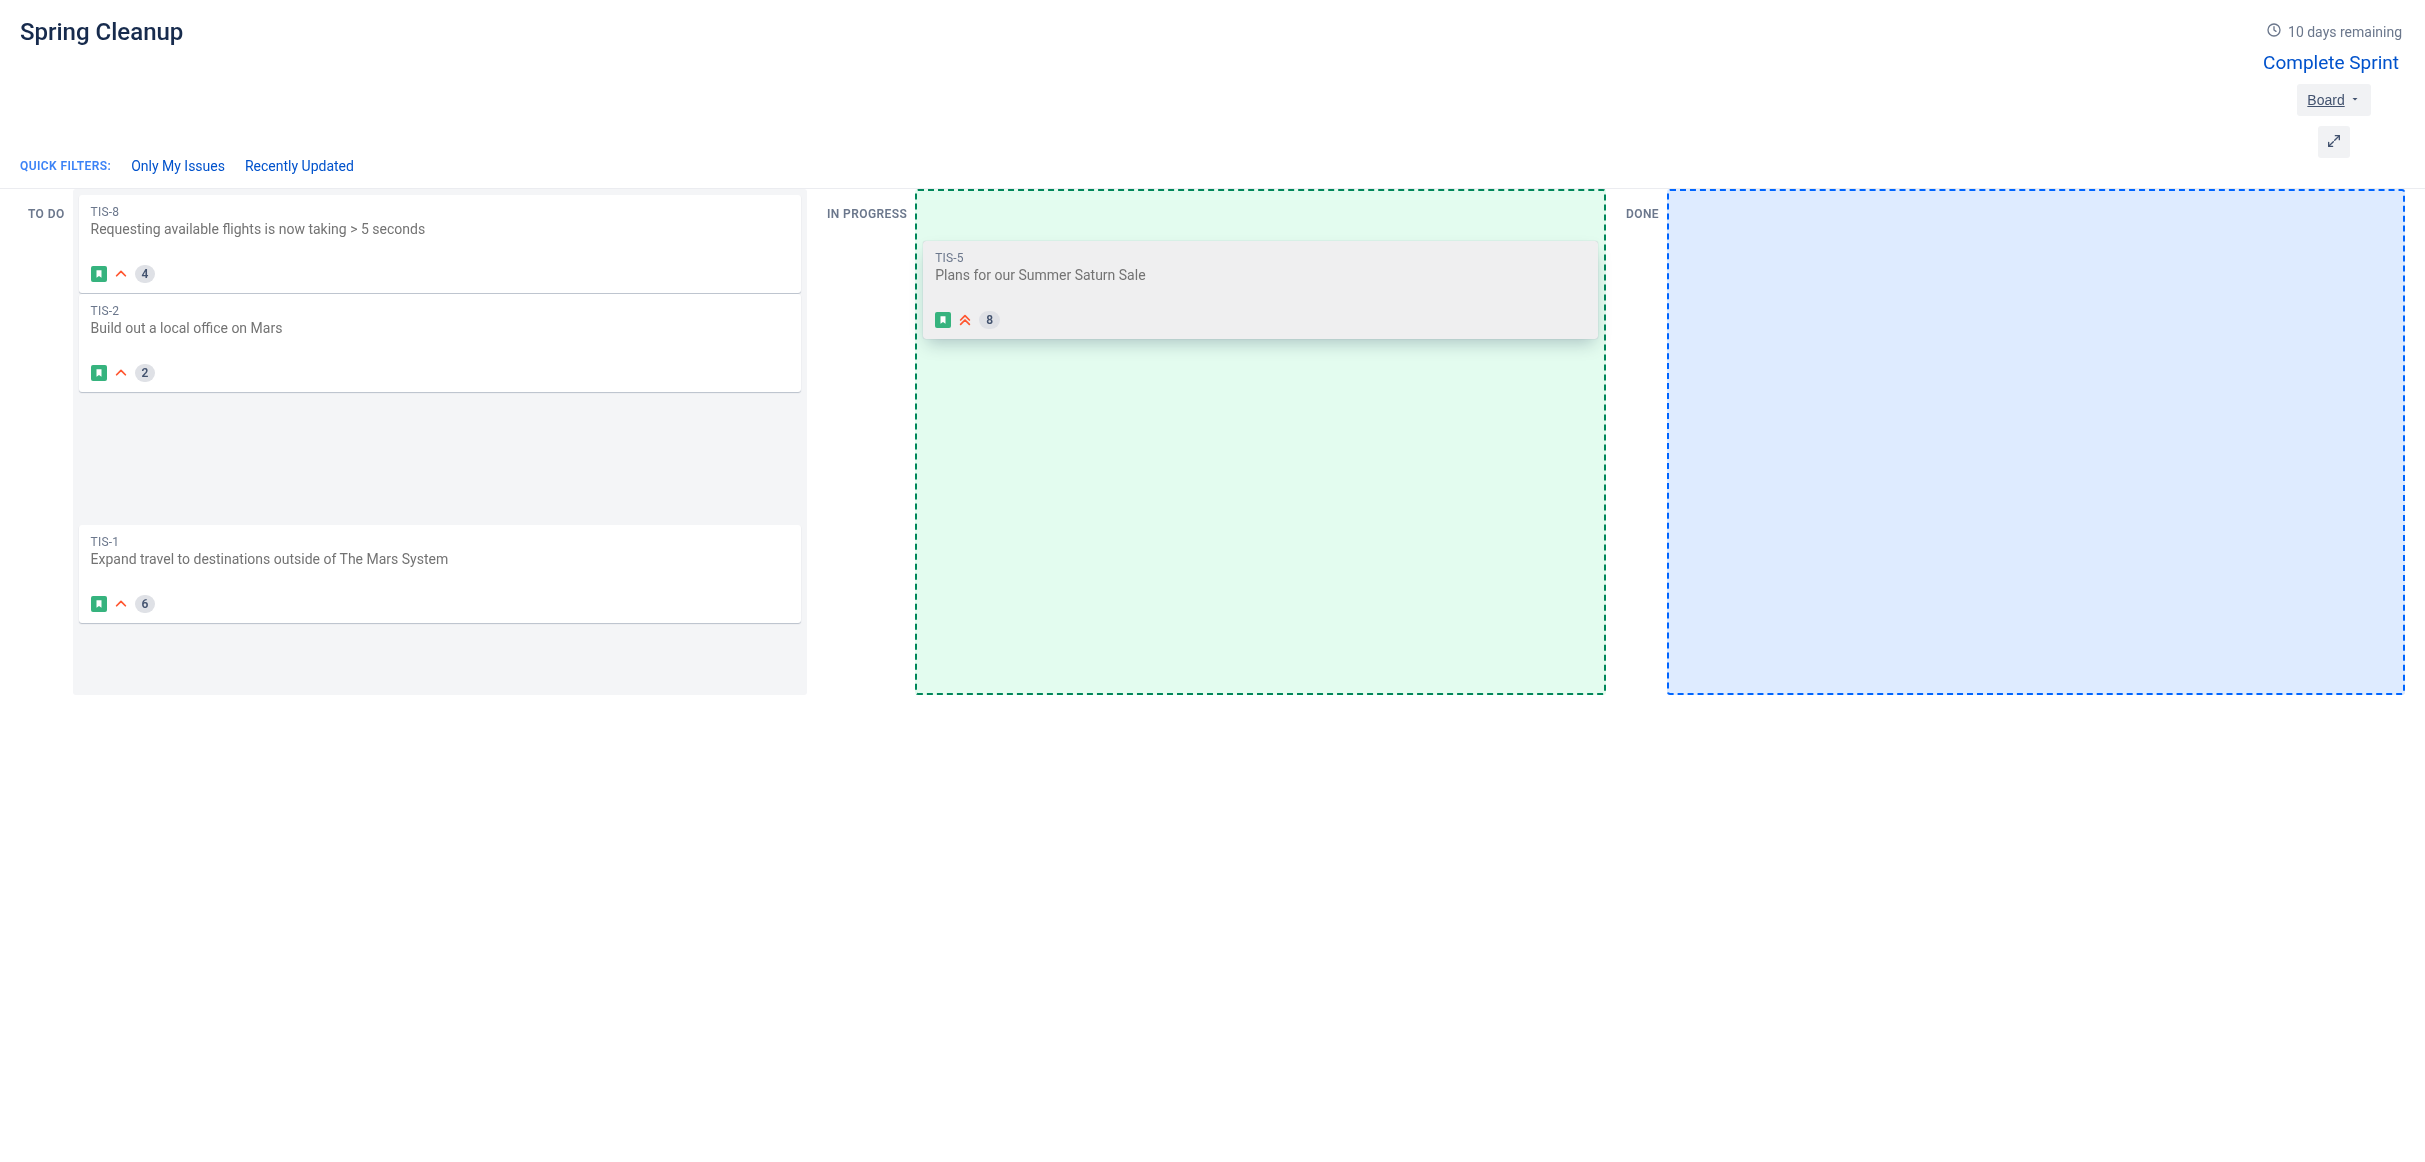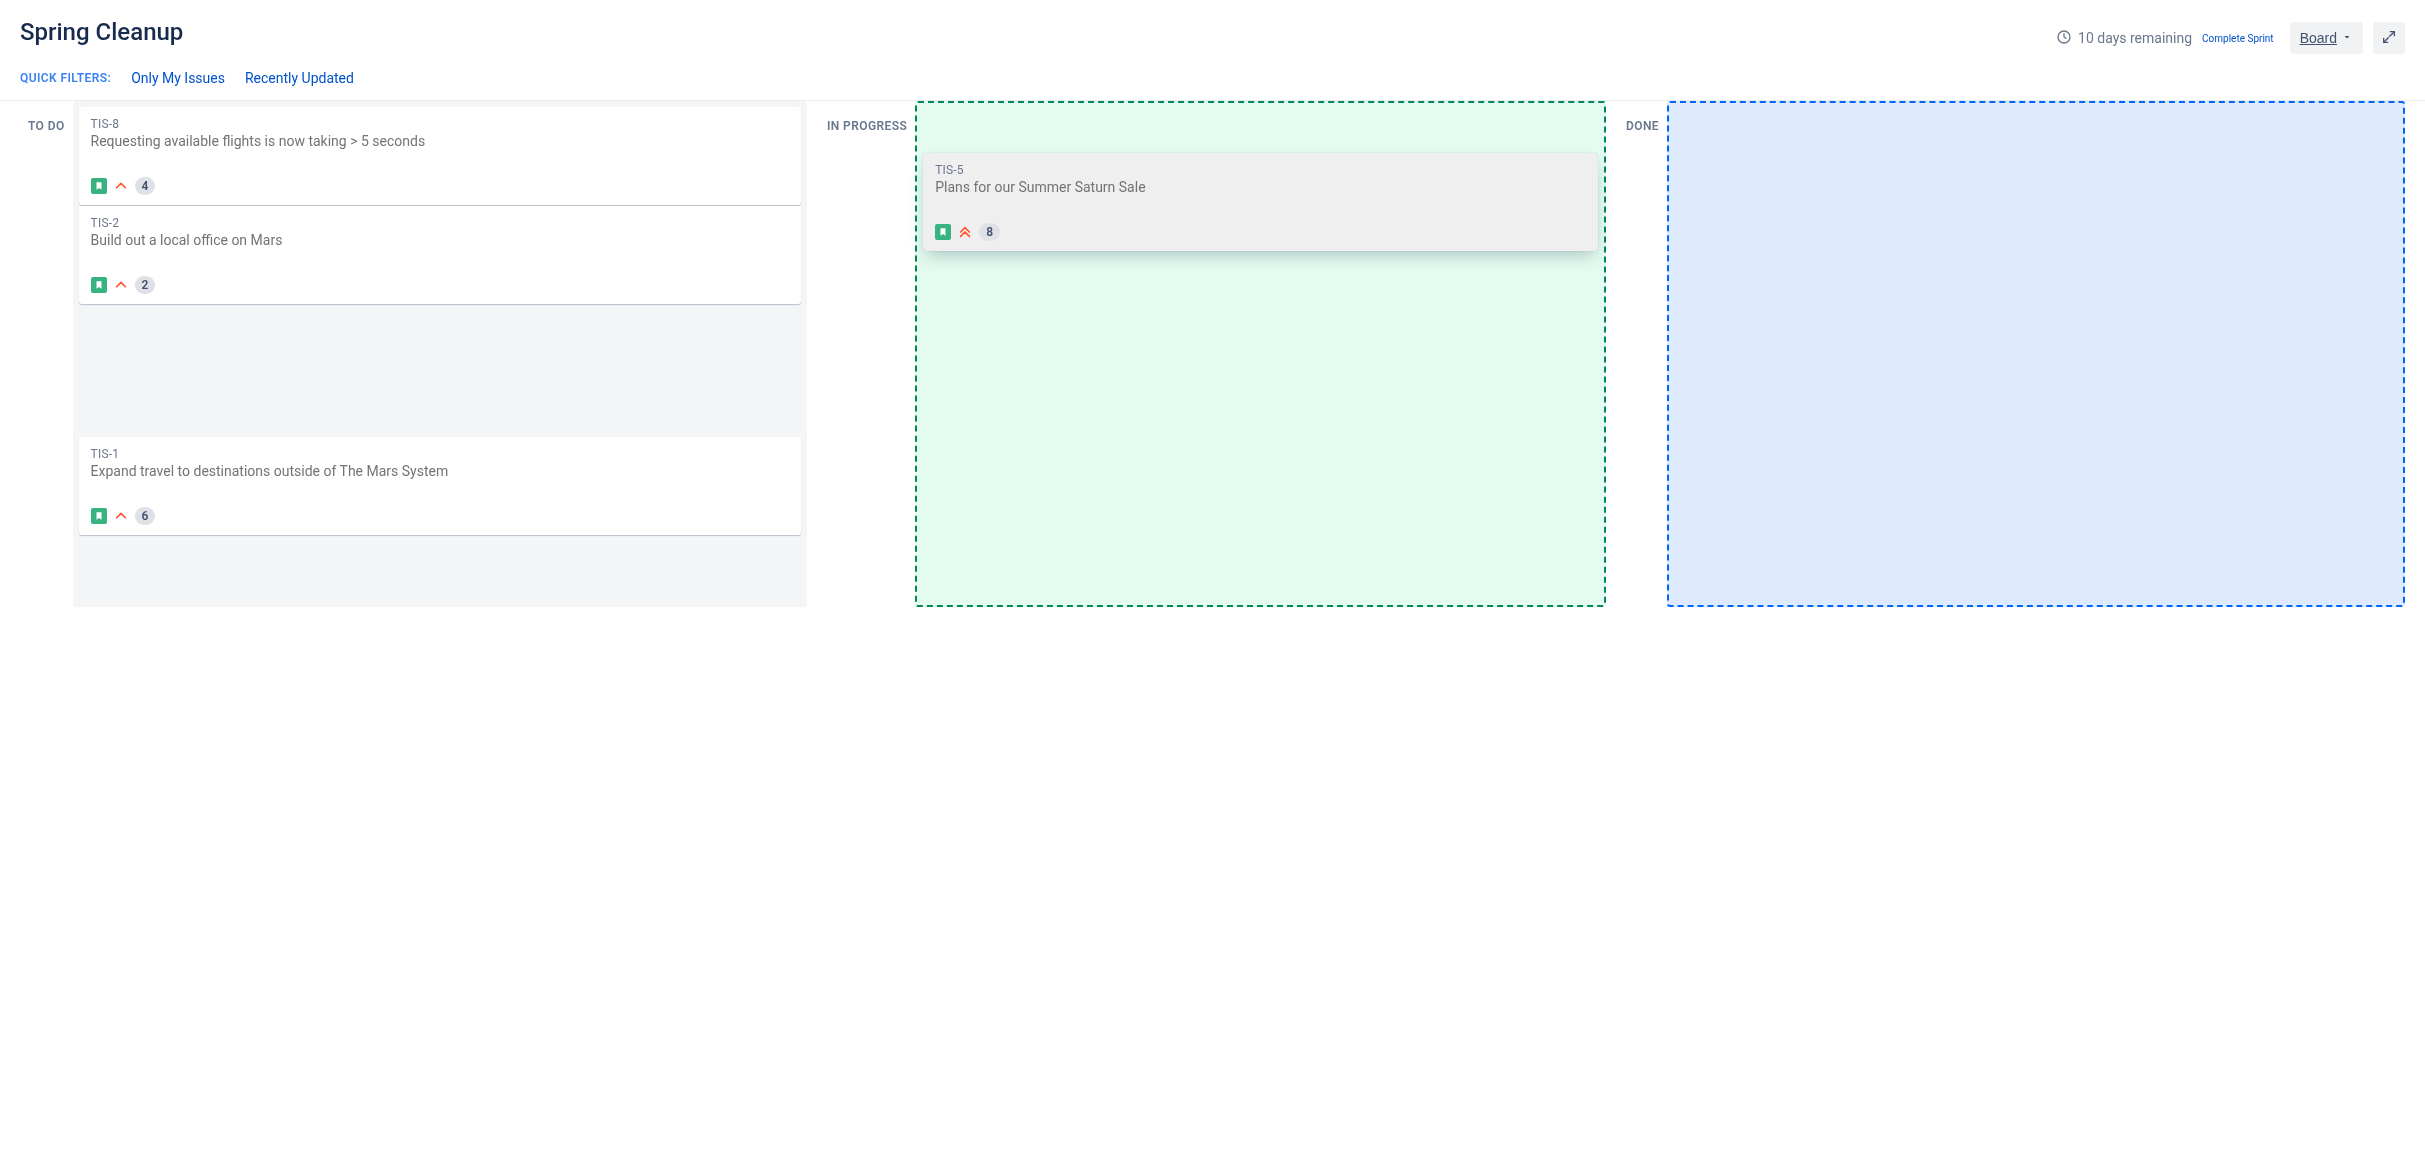--- a/index.html
+++ b/index.html
@@ -24,31 +24,32 @@
     font-size: 24px;
     font-weight: 500;
     color: #172B4D;
     margin-bottom: 24px;
   }
   .header-right {
     display: flex;
     align-items: center;
     gap: 10px;
     margin-top: 4px;
+    flex-direction: column;
   }
   .remaining {
     display: inline-flex;
     align-items: center;
     gap: 6px;
     color: #6B778C;
     font-size: 14px;
   }
   .complete-sprint {
     color: #0052CC;
-    font-size: 10px;
+    font-size: 19px;
     cursor: pointer;
     margin-right: 6px;
   }
   .btn {
     background: #F1F2F4;
     border: none;
     border-radius: 3px;
     padding: 6px 10px;
     font-size: 14px;
     color: #42526E;

